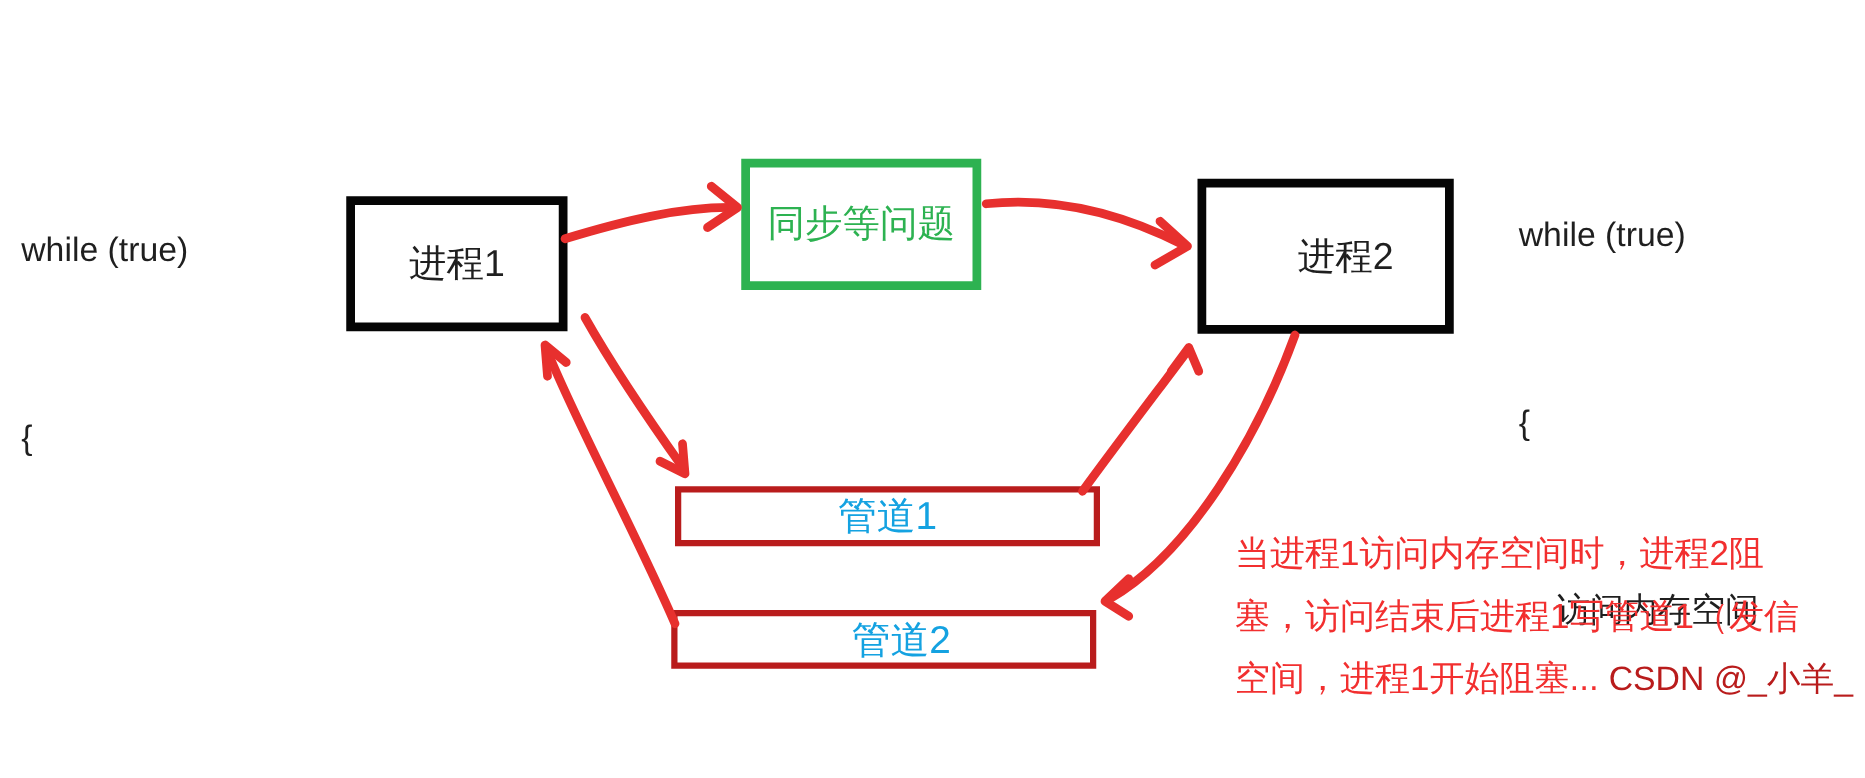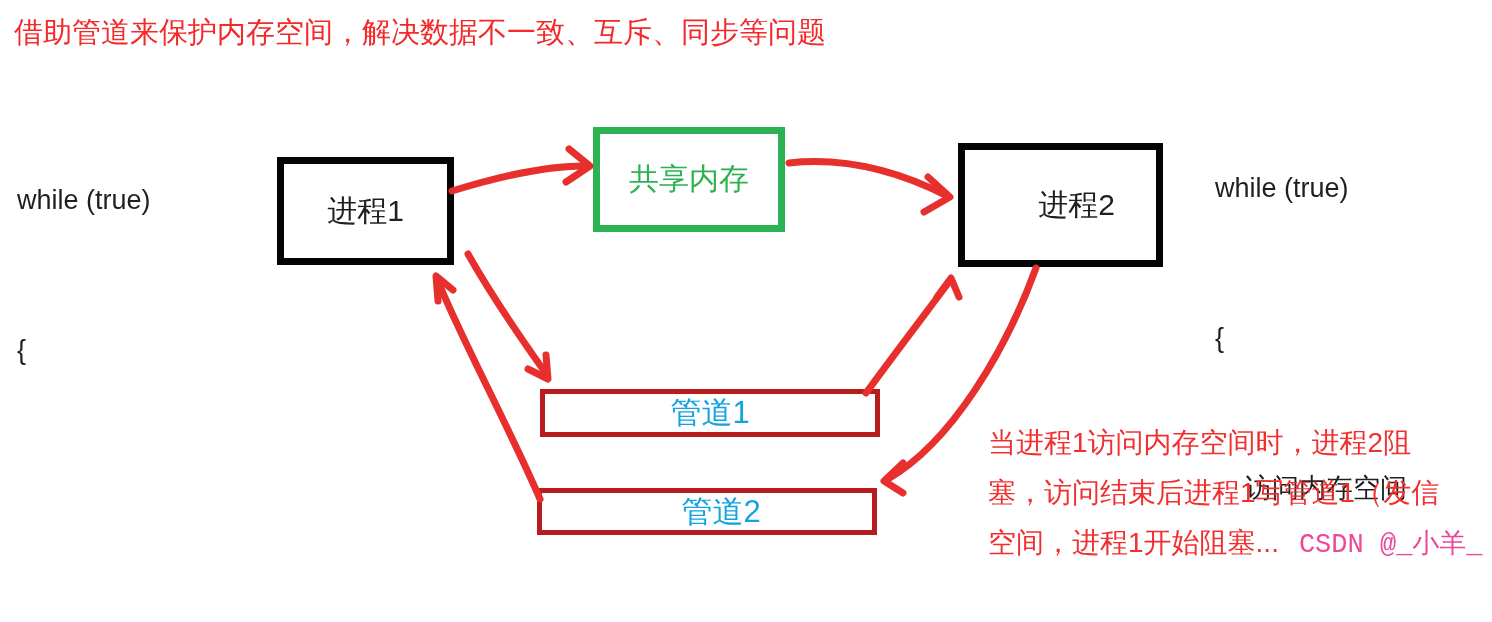--- a/index.html
+++ b/index.html
@@ -45,42 +45,41 @@
   }
   .box-pipe1 { left: 540px; top: 389px; width: 340px; height: 48px; }
   .box-pipe2 { left: 537px; top: 488px; width: 340px; height: 47px; padding-left: 28px; }
 
   
   .note {
     position: absolute; left: 988px; top: 418px;
     font-size: 28px; line-height: 50px;
     color: #f22f2f; white-space: nowrap;
   }
-  .watermark { color: #ec4899; margin-left: 20px; font-size: 27px; font-family: Liberation Mono, monospace; }
+  .watermark { color: #b91c1c; margin-left: 8px; font-size: 27px; }
 
   
   svg.arrows {
     position: absolute; left: 0; top: 0;
     width: 1492px; height: 622px;
     pointer-events: none;
   }
   svg.arrows path {
     fill: none;
     stroke: #e7302e;
     stroke-width: 7;
     stroke-linecap: round;
     stroke-linejoin: round;
   }
 </style>
 </head>
 <body>
 
 <div class="canvas">
 
-  <div class="title">借助管道来保护内存空间，解决数据不一致、互斥、同步等问题</div>
 
   <div class="code code-left">
     <div>while (true)</div>
     <div>{</div>
     
     
     
   </div>
 
   <div class="code code-right">
@@ -89,21 +88,21 @@
     <div>    访问内存空间</div>
     
     
   </div>
 
   <div class="box process-box box-process1">
     <span>进程1</span>
   </div>
 
   <div class="box box-shared">
-    <span>共享内存</span>
+    <span>同步等问题</span>
   </div>
 
   <div class="box process-box box-process2">
     <span>进程2</span>
   </div>
 
   <div class="box pipe-box box-pipe1">
     <span>管道1</span>
   </div>
 

